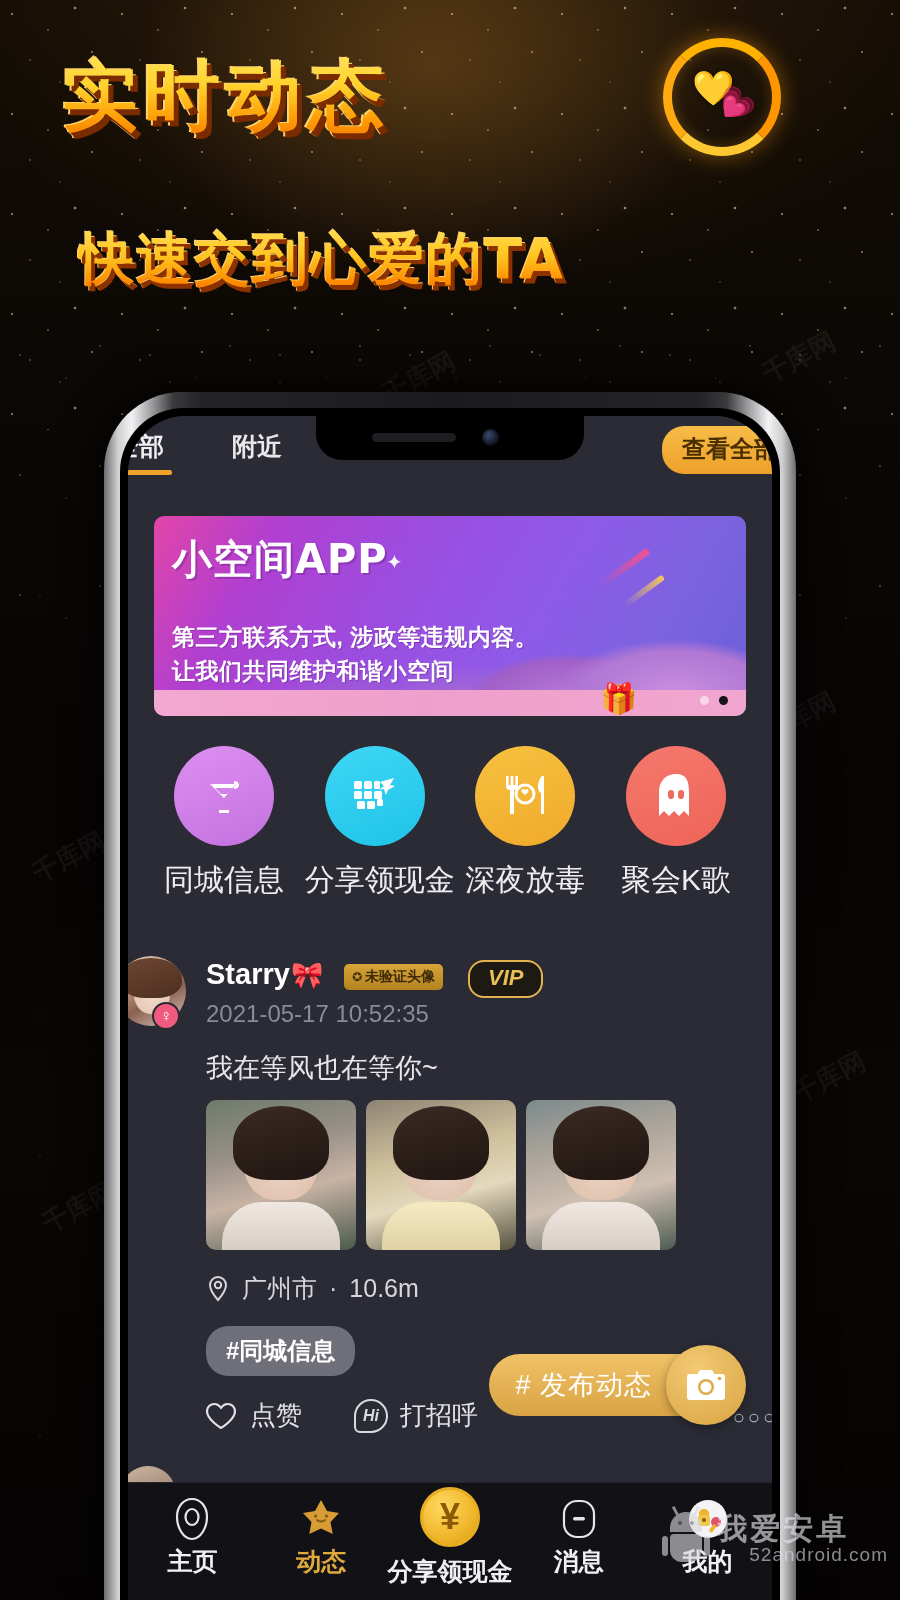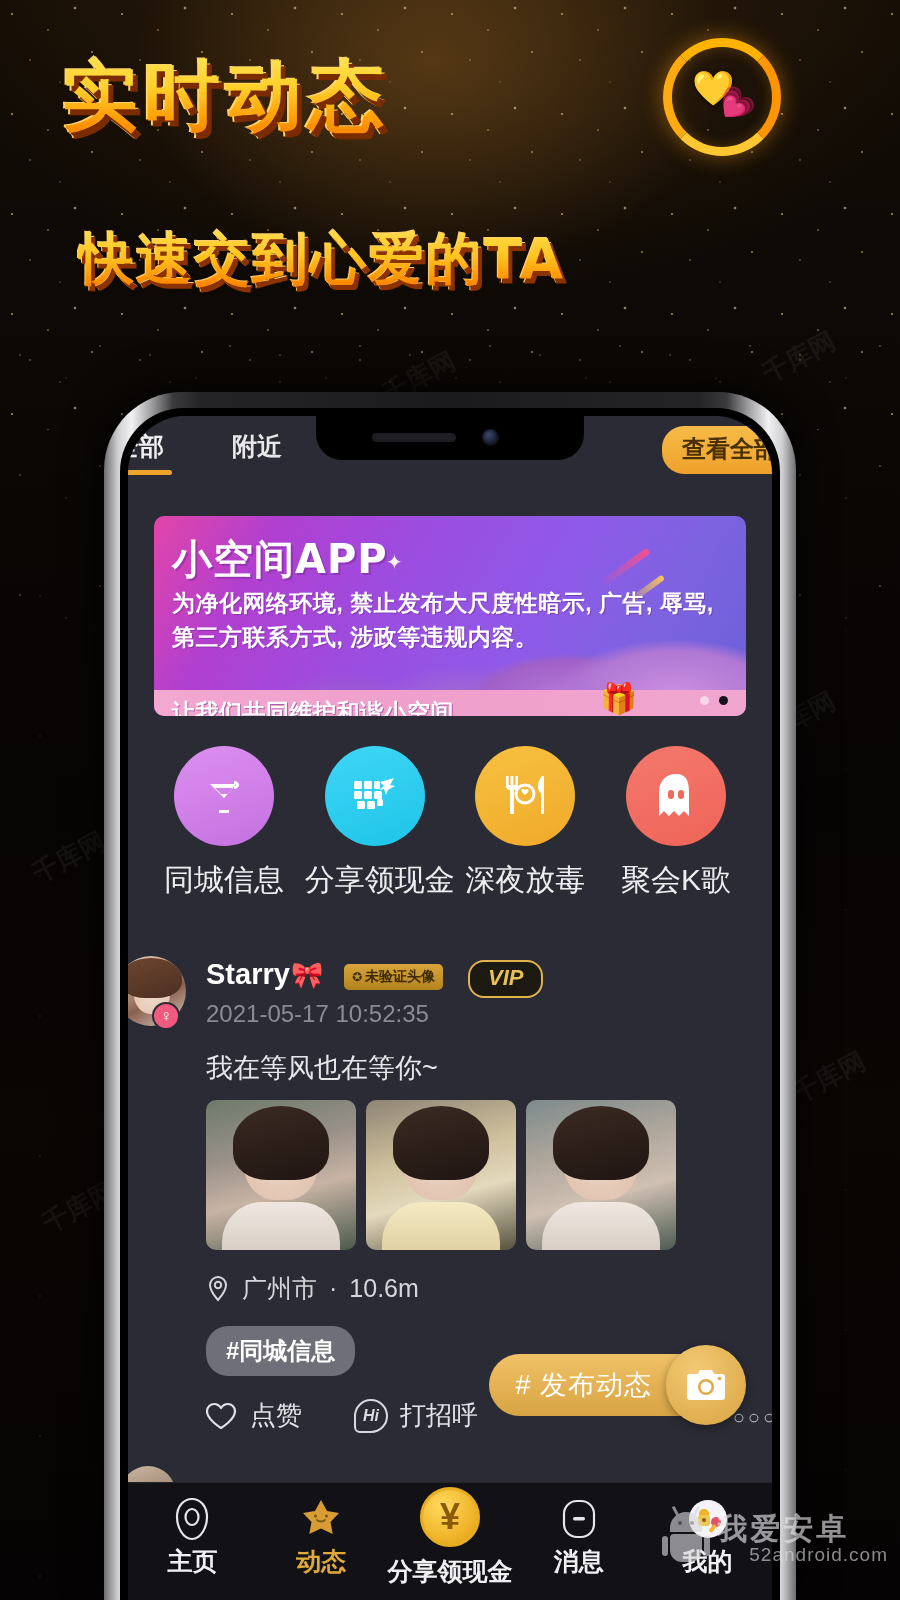--- a/index.html
+++ b/index.html
@@ -233,21 +233,21 @@
     white-space:nowrap;
     text-align:center;
   }
   .banner .bline {
     position:absolute; left:18px; font-size:23px; font-weight:bold; color:#fff;
     letter-spacing:.5px; white-space:nowrap;
     text-shadow:1px 1px 0 rgba(110,40,140,.55);
   }
   .banner .bl1 { top:72px; }
   .banner .bl2 { top:106px; }
-  .banner .bl3 { top:140px;margin-top:41px; }
+  .banner .bl3 { top:140px; }
   .banner .gift {
     position:absolute; right:108px; bottom:2px; font-size:30px; line-height:1;
   }
   .banner .dots { position:absolute; right:18px; bottom:11px; display:flex; gap:10px; }
   .banner .dots i { width:9px; height:9px; border-radius:50%; background:rgba(255,255,255,.55); display:block; }
   .banner .dots i.on { background:#17121c; }
 
   
   .cats {
     position:absolute; left:26px; right:26px; top:330px; height:180px;
@@ -493,21 +493,20 @@
         <div class="cam"></div>
       </div>
 
       <div class="banner">
         <div class="hills"></div>
         <div class="strip"></div>
         <div class="shoot1"></div>
         <div class="shoot2"></div>
         <div class="spark">✦</div>
         <div class="btitle">小空间APP</div>
-        <div class="bline bl1">为净化网络环境, 禁止发布大尺度性暗示, 广告, 辱骂,</div>
         <div class="bline bl2">第三方联系方式, 涉政等违规内容。</div>
         <div class="bline bl3">让我们共同维护和谐小空间</div>
         <div class="gift">🎁</div>
         <div class="dots">
           <i></i>
           <i class="on"></i>
         </div>
       </div>
 
       <div class="cats">

